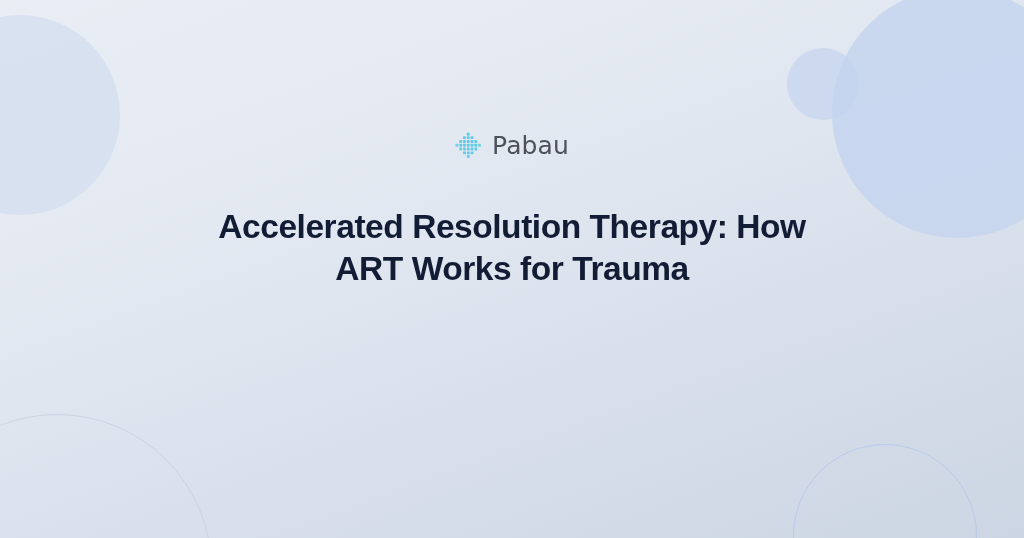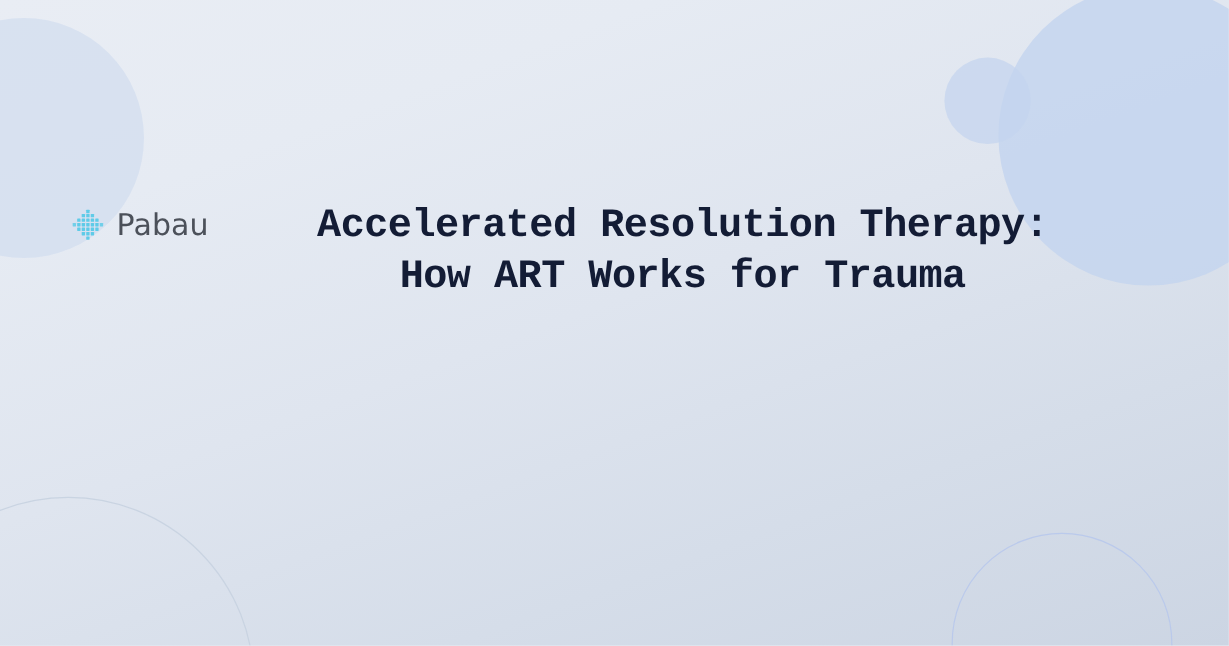--- a/index.html
+++ b/index.html
@@ -91,20 +91,21 @@
     opacity: .85;
   }
 
   
   .content {
     position: relative;
     z-index: 2;
     width: 1024px;
     height: 460px;
     display: flex;
+    flex-direction: column;
     align-items: center;
     justify-content: center;
     padding-bottom: 38px;
   }
 
   
   .brand {
     display: flex;
     align-items: center;
     gap: 9px;
@@ -126,21 +127,21 @@
     letter-spacing: .1px;
     color: #4c515a;
     line-height: 1;
     padding-bottom: 2px;
   }
 
   
   .headline {
     max-width: 790px;
     text-align: center;
-    font-family: Liberation Mono, monospace;
+    font-family: Liberation Sans, sans-serif;
     font-size: 33.5px;
     font-weight: 700;
     line-height: 1.25;
     letter-spacing: -0.45px;
     color: #131c35;
     padding: 0 70px;
   }
 </style>
 </head>
 <body>

